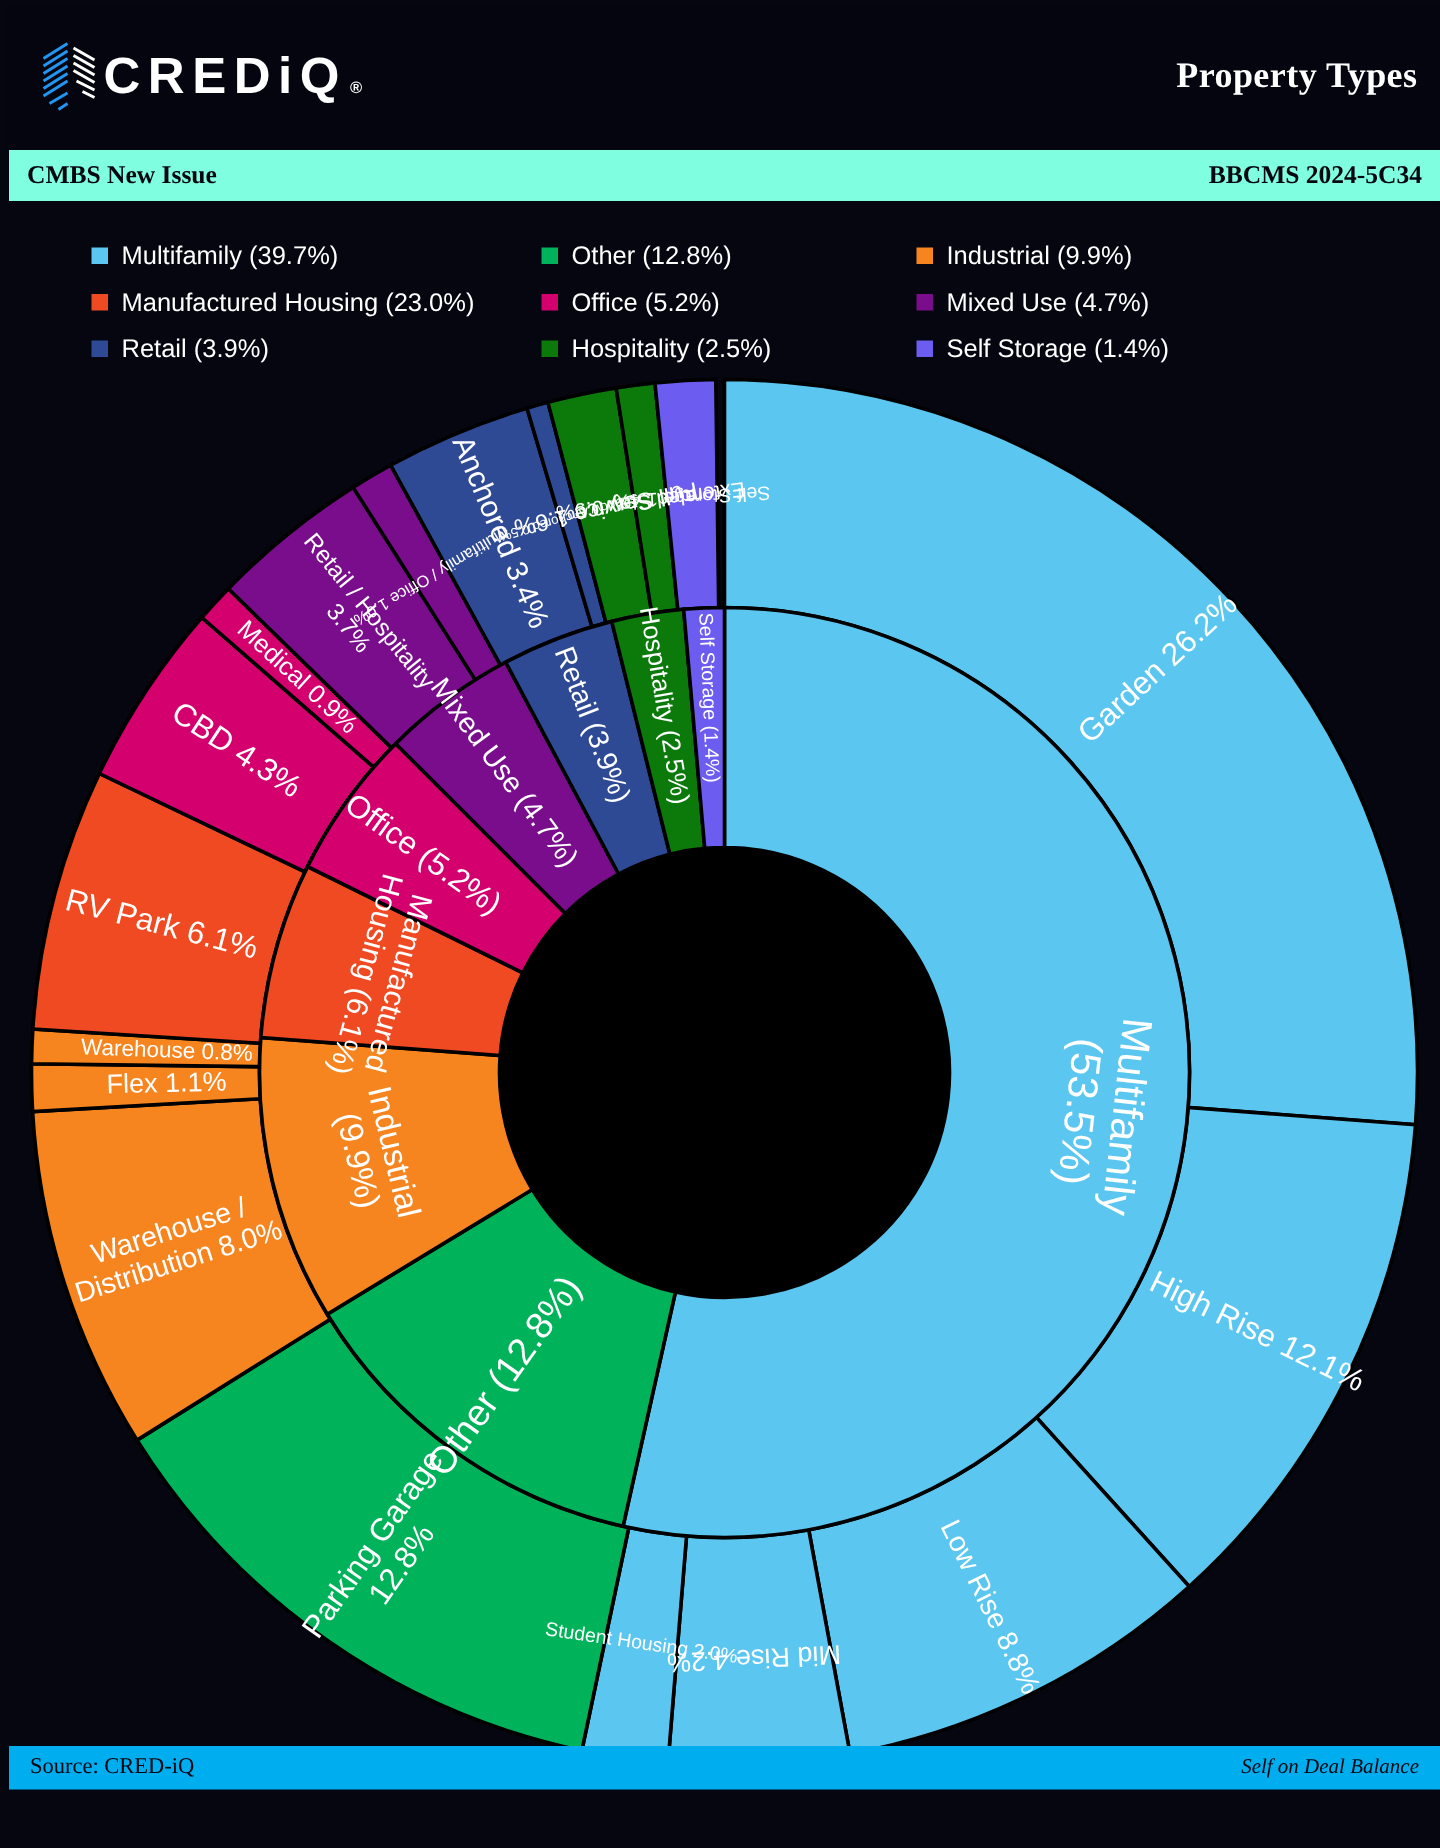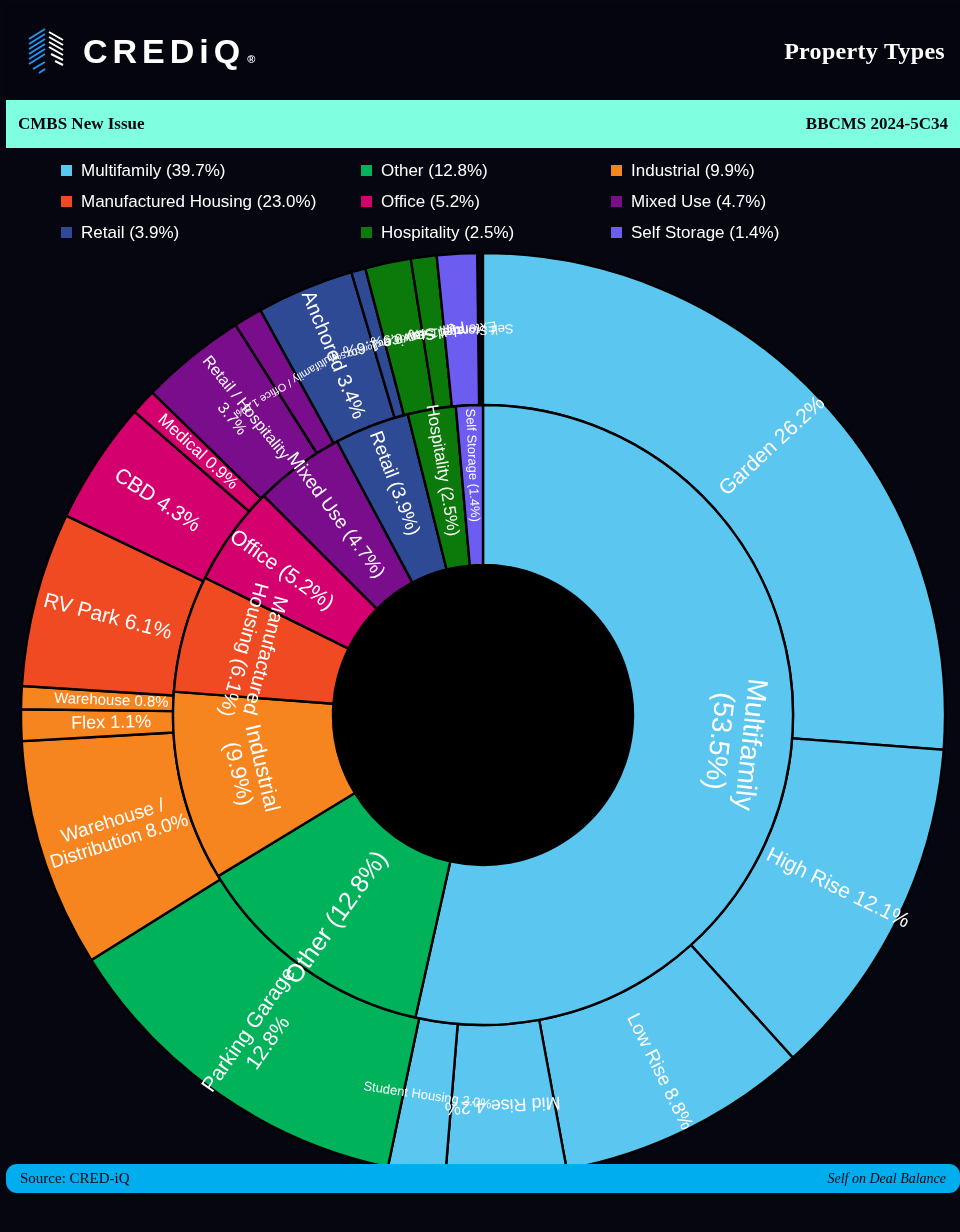--- a/index.html
+++ b/index.html
@@ -17,38 +17,38 @@
     background:#05060f;
   }
 
   
   #header{
     position:absolute;left:0;top:0;width:960px;height:96px;
     background:#04050e;
     display:flex;align-items:center;justify-content:space-between;
     box-sizing:border-box;padding:0 18px 0 22px;
   }
-  #logo-group{display:flex;align-items:center;gap:14px;}
+  #logo-group{display:flex;align-items:center;}
   #logo-mark{width:44px;height:52px;flex:0 0 auto;}
   #logo-word{
     color:#ffffff;font-size:34px;font-weight:700;letter-spacing:5px;
     font-family:"Liberation Sans", sans-serif;
     display:flex;align-items:baseline;
   }
   #logo-word .iq{}
   #logo-word .reg{font-size:11px;vertical-align:super;letter-spacing:0;margin-left:2px;}
   #title{
     color:#ffffff;font-size:24px;font-weight:700;
     font-family:"Liberation Serif", serif;
     letter-spacing:.3px;
   }
 
   
   #subbar{
-    position:absolute;left:3px;top:97px;width:954px;height:48px;
+    position:absolute;left:3px;top:97px;width:954px;height:34px;
     background:#7FFFE0;
     display:flex;align-items:center;justify-content:space-between;
     box-sizing:border-box;padding:12px 12px;
   }
   #subbar div{
     color:#05060f;font-size:17px;font-weight:700;
     font-family:"Liberation Serif", serif;
   }
 
   
@@ -74,21 +74,21 @@
     fill:#ffffff;
     font-family:"Liberation Sans", sans-serif;
     pointer-events:none;
   }
 
   
   #footer{
     position:absolute;left:3px;bottom:36px;width:954px;height:29px;
     background:#00AEEF;
     display:flex;align-items:center;justify-content:space-between;
-    box-sizing:border-box;padding:0 14px;border-radius:11px;
+    box-sizing:border-box;padding:0 14px;
   }
   #footer .src{
     color:#05060f;font-size:15px;font-family:"Liberation Serif", serif;
   }
   #footer .basis{
     color:#05060f;font-size:14px;font-style:italic;
     font-family:"Liberation Serif", serif;
   }
 </style>
 </head>

